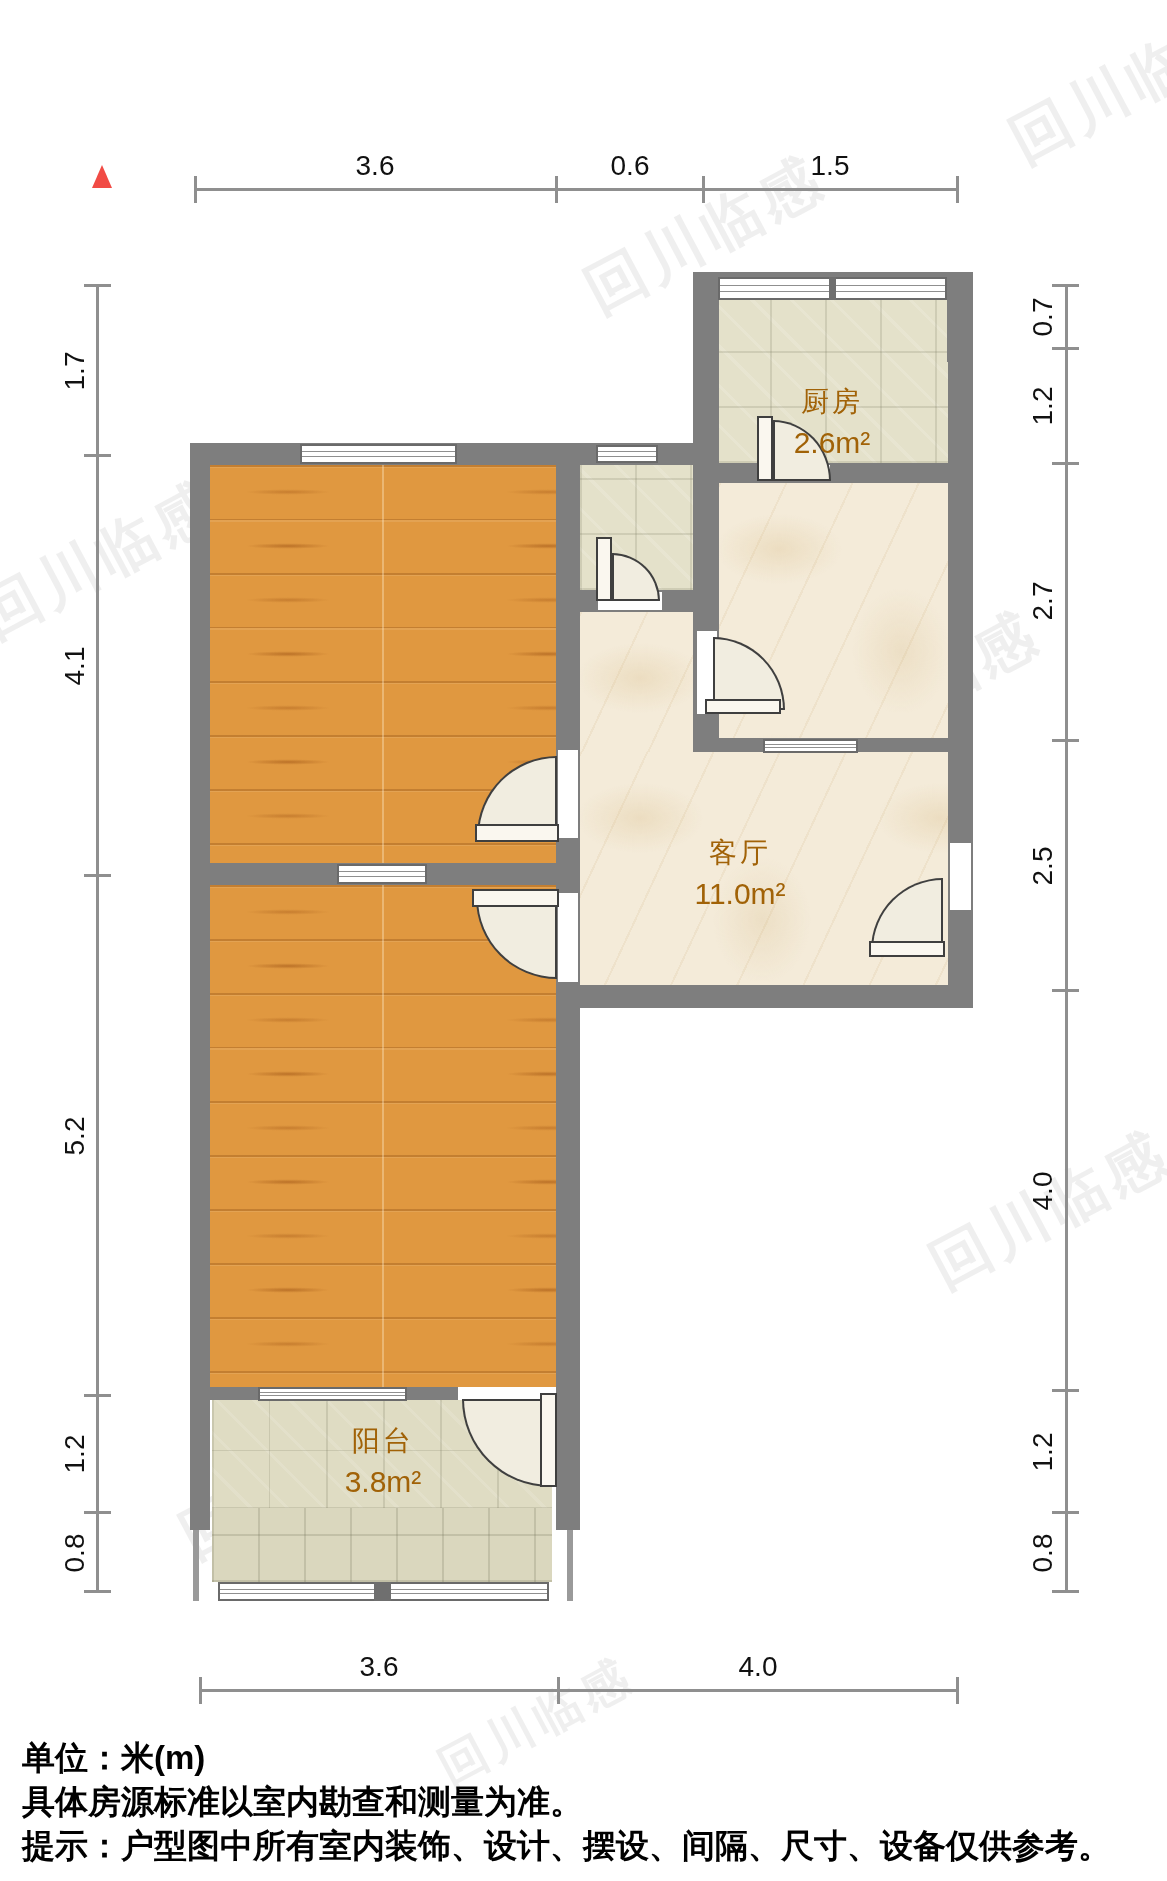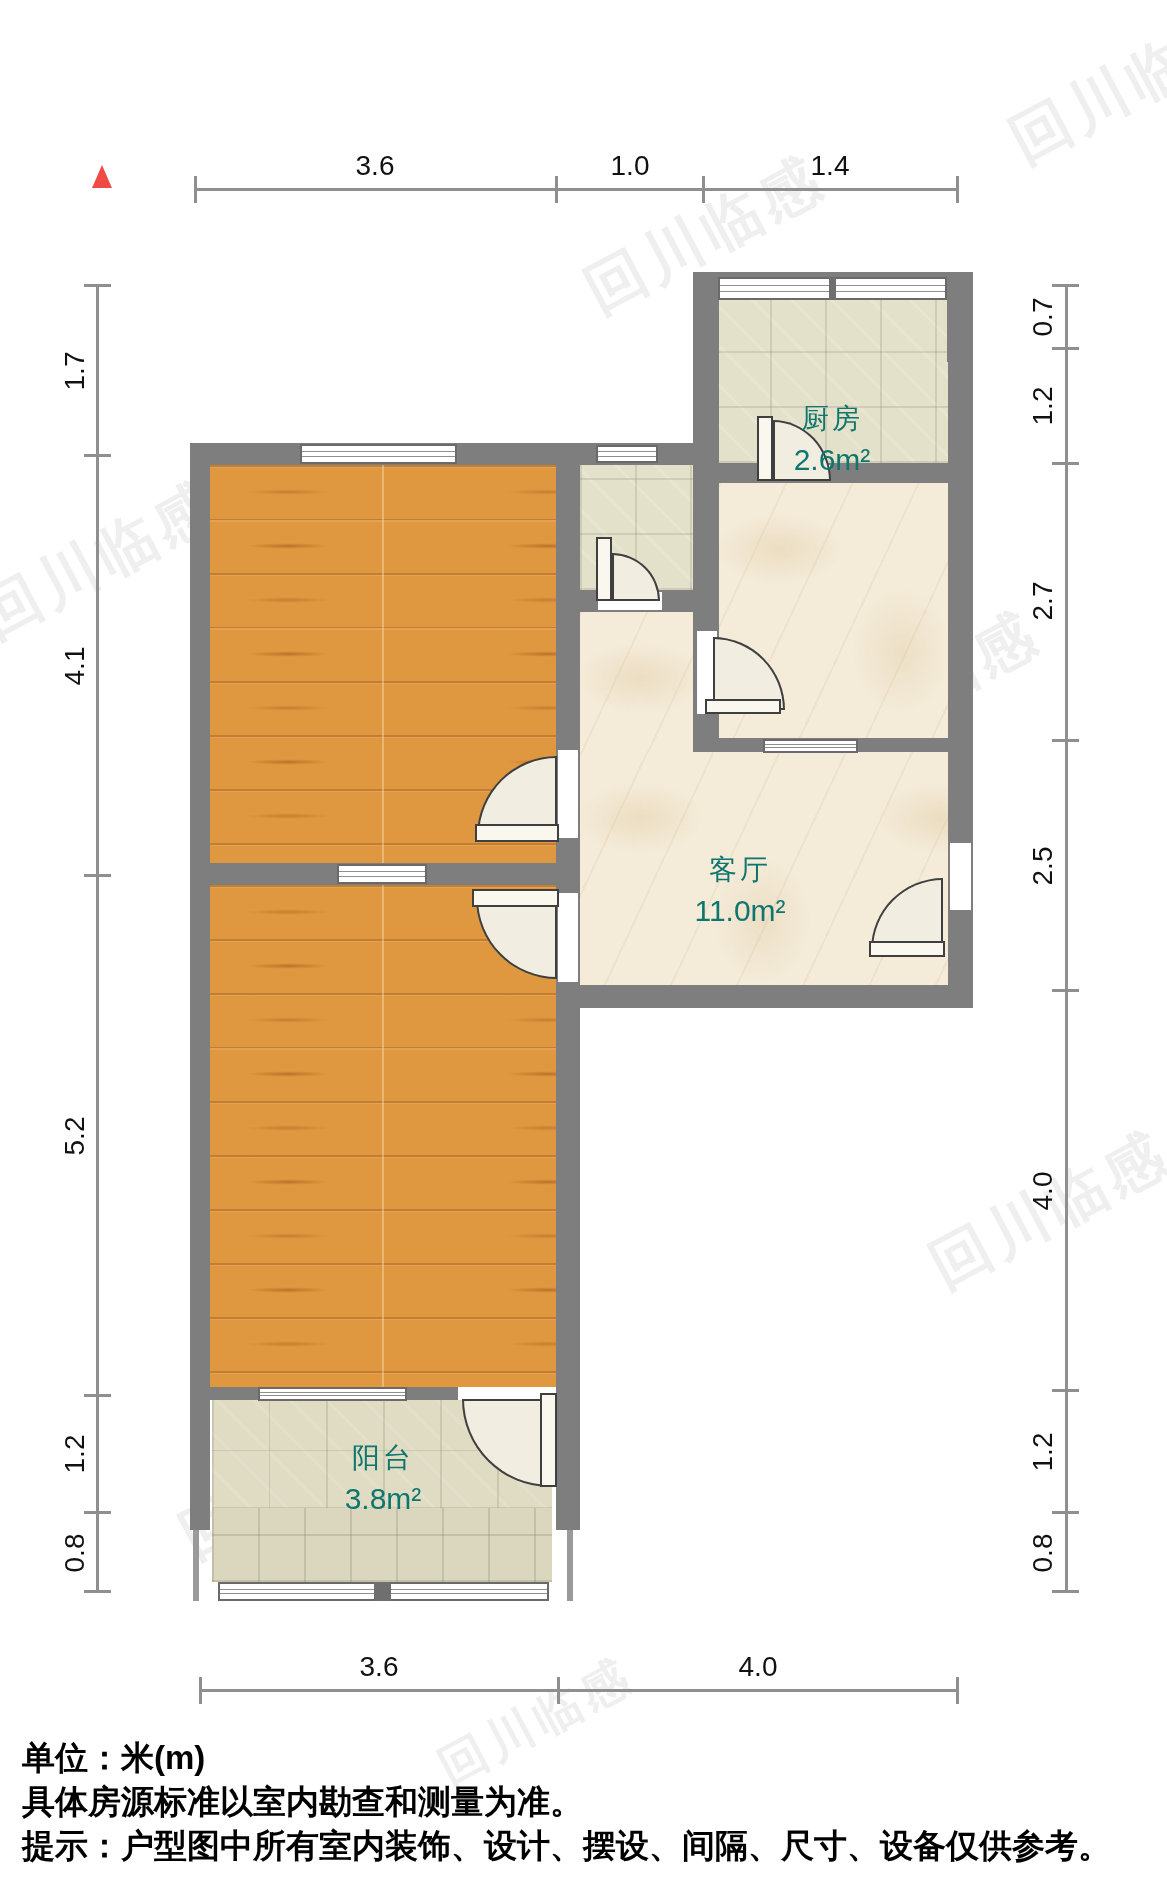--- a/index.html
+++ b/index.html
@@ -40,21 +40,21 @@
   .win::before{top:30%}.win::after{top:62%}
   .mull{position:absolute;background:#6f6f6f;}
   
   .sec{position:absolute;background:#F1EDE0;border:2px solid #3f3f3f;box-sizing:border-box;}
   .lf{position:absolute;background:#FAF7EF;border:2px solid #3f3f3f;box-sizing:border-box;}
   
   .dl,.tk{position:absolute;background:#8f8f8f;}
   .dnum{position:absolute;width:60px;height:32px;text-align:center;font-size:28px;color:#111;}
   .rot{transform:rotate(-90deg);transform-origin:center;}
   
-  .rl{position:absolute;text-align:center;color:#0f766e;margin-top:17px;}
+  .rl{position:absolute;text-align:center;color:#a16207;}
   .rl .nm{font-size:28px;letter-spacing:3px;}
   .rl .ar{font-size:30px;margin-top:5px;letter-spacing:0;}
   
   .north{position:absolute;left:92px;top:165px;width:0;height:0;border-left:10px solid transparent;
          border-right:10px solid transparent;border-bottom:23px solid #F14B45;}
   .wm{position:absolute;font-size:60px;color:rgba(110,110,110,.11);transform:rotate(-28deg);
       letter-spacing:5px;font-weight:bold;white-space:nowrap;}
   .ft{position:absolute;left:22px;top:1736px;color:#000;font-size:33px;font-weight:bold;line-height:44px;}
 </style>
 </head>
@@ -150,22 +150,22 @@
     <div class="ar">3.8m²</div>
   </div>
 
   <div>
     <div class="dl" style="left:195px;top:188px;width:763px;height:3px;"></div>
     <div class="tk" style="left:194px;top:176px;width:3px;height:27px;"></div>
     <div class="tk" style="left:555px;top:176px;width:3px;height:27px;"></div>
     <div class="tk" style="left:702px;top:176px;width:3px;height:27px;"></div>
     <div class="tk" style="left:956px;top:176px;width:3px;height:27px;"></div>
     <div class="dnum" style="left:345px;top:150px;">3.6</div>
-    <div class="dnum" style="left:600px;top:150px;">1.0</div>
-    <div class="dnum" style="left:800px;top:150px;">1.4</div>
+    <div class="dnum" style="left:600px;top:150px;">0.6</div>
+    <div class="dnum" style="left:800px;top:150px;">1.5</div>
   </div>
 
   <div>
     <div class="dl" style="left:200px;top:1689px;width:758px;height:3px;"></div>
     <div class="tk" style="left:199px;top:1677px;width:3px;height:27px;"></div>
     <div class="tk" style="left:557px;top:1677px;width:3px;height:27px;"></div>
     <div class="tk" style="left:956px;top:1677px;width:3px;height:27px;"></div>
     <div class="dnum" style="left:349px;top:1651px;">3.6</div>
     <div class="dnum" style="left:728px;top:1651px;">4.0</div>
   </div>

